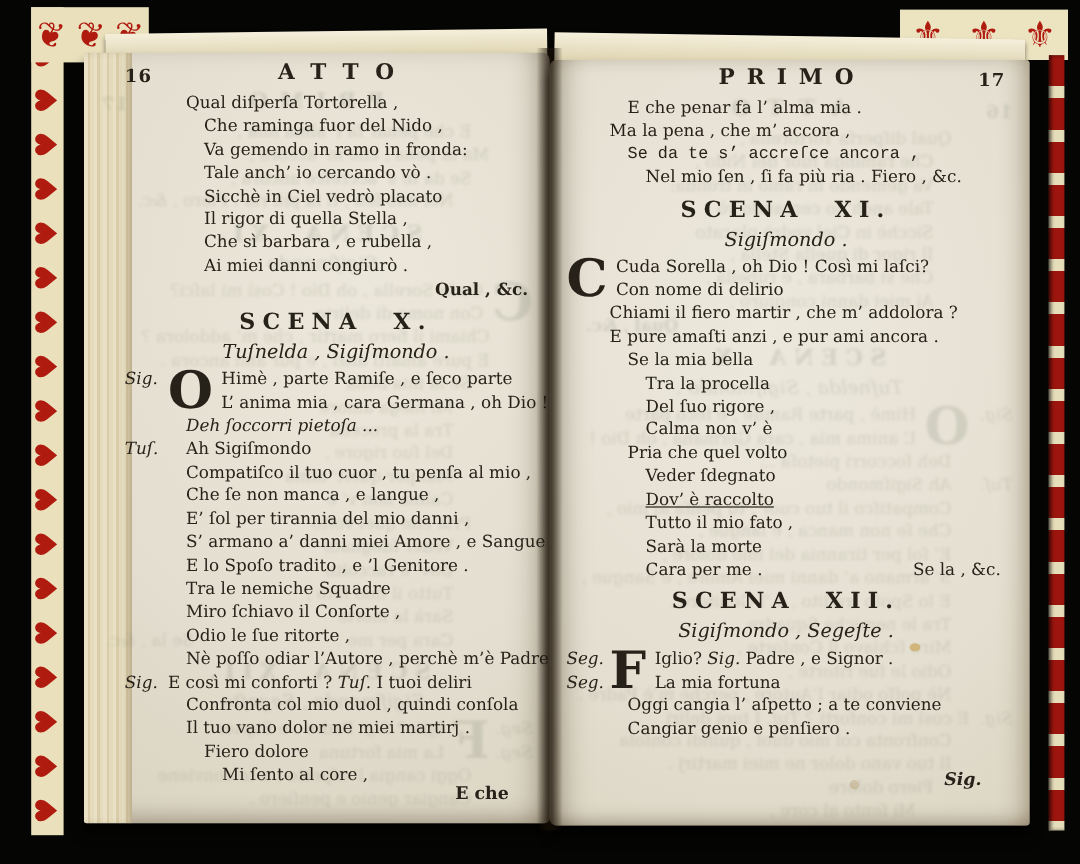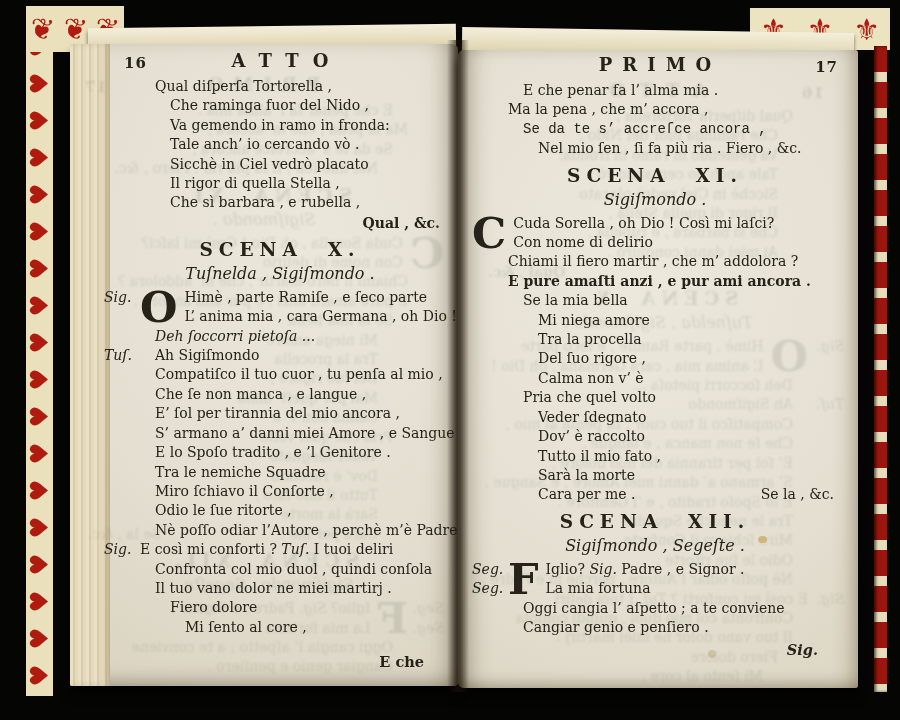--- a/index.html
+++ b/index.html
@@ -50,21 +50,21 @@
   
   .ghost{position:absolute;left:14px;right:14px;top:30px;bottom:0;transform:scaleX(-1);
          filter:blur(1.2px);opacity:.15;color:#55624f;pointer-events:none;z-index:0;}
   
   .textcol{position:absolute;z-index:2;}
   .textcol-l{left:34px;top:6px;right:2px;}
   .textcol-r{left:14px;top:4px;right:20px;}
 
   .hdr{position:relative;height:26px;margin-bottom:1px;}
   .hdr .pn{position:absolute;top:4px;font-size:15px;font-weight:bold;letter-spacing:1px;}
-  .hdr-l .pn{left:20px;}
+  .hdr-l .pn{left:0;}
   .hdr-r .pn{right:0px;}
   .hdr .ttl{text-align:center;font-size:18px;font-weight:bold;}
   .hdr-l .ttl{letter-spacing:14px;padding-left:14px;}
   .hdr-r .ttl{letter-spacing:10px;padding-left:10px;}
 
   .vl{position:relative;font-size:14px;line-height:19.4px;white-space:nowrap;}
   .sp{position:absolute;left:0;font-style:italic;}
   .it{font-style:italic;}
   .cue-r{position:absolute;right:4px;}
   .cueline{text-align:right;padding-right:16px;font-size:14px;line-height:20px;font-weight:bold;}
@@ -181,39 +181,40 @@
         <span class="pn">16</span>
         <div class="ttl">ATTO</div>
       </div>
     <div class="vl" style="padding-left: 51px;">Qual diſperſa Tortorella ,</div>
         <div class="vl" style="padding-left: 66px;">Che raminga fuor del Nido ,</div>
         <div class="vl" style="padding-left: 66px;">Va gemendo in ramo in fronda:</div>
         <div class="vl" style="padding-left: 66px;">Tale anch’ io cercando vò .</div>
         <div class="vl" style="padding-left: 66px;">Sicchè in Ciel vedrò placato</div>
         <div class="vl" style="padding-left: 66px;">Il rigor di quella Stella ,</div>
         <div class="vl" style="padding-left: 66px;">Che sì barbara , e rubella ,</div>
+        <div class="vl" style="padding-left: 66px;">Ai miei danni congiurò .</div>
         <div class="cueline">Qual , &amp;c.</div>
         <div class="scene">SCENA  X.</div>
         <div class="chars">Tuſnelda , Sigiſmondo .</div>
         <div class="dg">
           <span class="dg-sp">
             <span>Sig.</span>
             <span>&nbsp;</span>
           </span>
           <span class="cap">O</span>
           <span class="dg-rows">
             <span>Himè , parte Ramiſe , e ſeco parte</span>
             <span>L’ anima mia , cara Germana , oh Dio !</span>
           </span>
         </div>
         <div class="vl" style="padding-left: 51px; font-style: italic;">Deh ſoccorri pietoſa ...</div>
         <div class="vl" style="padding-left: 51px;"><span class="sp">Tuſ.</span>Ah Sigiſmondo</div>
         <div class="vl" style="padding-left: 51px;">Compatiſco il tuo cuor , tu penſa al mio ,</div>
         <div class="vl" style="padding-left: 51px;">Che ſe non manca , e langue ,</div>
-        <div class="vl" style="padding-left: 51px;">E’ ſol per tirannia del mio ancora ,</div>
+        <div class="vl" style="padding-left: 51px;">E’ ſol per tirannia del mio danni ,</div>
         <div class="vl" style="padding-left: 51px;">S’ armano a’ danni miei Amore , e Sangue ,</div>
         <div class="vl" style="padding-left: 51px;">E lo Spoſo tradito , e ’l Genitore .</div>
         <div class="vl" style="padding-left: 51px;">Tra le nemiche Squadre</div>
         <div class="vl" style="padding-left: 51px;">Miro ſchiavo il Conſorte ,</div>
         <div class="vl" style="padding-left: 51px;">Odio le ſue ritorte ,</div>
         <div class="vl" style="padding-left: 51px;">Nè poſſo odiar l’Autore , perchè m’è Padre .</div>
         <div class="vl" style="padding-left: 36px;"><span class="sp">Sig.</span><span>E così mi conforti ? </span><span class="it">Tuſ. </span><span>I tuoi deliri</span></div>
         <div class="vl" style="padding-left: 51px;">Confronta col mio duol , quindi conſola</div>
         <div class="vl" style="padding-left: 51px;">Il tuo vano dolor ne miei martirj .</div>
         <div class="vl" style="padding-left: 66px;">Fiero dolore</div>
@@ -279,29 +280,28 @@
         <div class="scene">SCENA  XI.</div>
         <div class="chars">Sigiſmondo .</div>
         <div class="dg">
           <span class="cap">C</span>
           <span class="dg-rows">
             <span>Cuda Sorella , oh Dio ! Così mi laſci?</span>
             <span>Con nome di delirio</span>
           </span>
         </div>
         <div class="vl" style="padding-left: 36px;">Chiami il fiero martir , che m’ addolora ?</div>
-        <div class="vl" style="padding-left: 36px; font-weight: bold;">E pure amaſti anzi , e pur ami ancora .</div>
+        <div class="vl" style="padding-left: 36px;">E pure amaſti anzi , e pur ami ancora .</div>
         <div class="vl" style="padding-left: 51px;">Se la mia bella</div>
-        <div class="vl" style="padding-left: 66px;">Mi niega amore</div>
         <div class="vl" style="padding-left: 66px;">Tra la procella</div>
         <div class="vl" style="padding-left: 66px;">Del ſuo rigore ,</div>
         <div class="vl" style="padding-left: 66px;">Calma non v’ è</div>
         <div class="vl" style="padding-left: 51px;">Pria che quel volto</div>
         <div class="vl" style="padding-left: 66px;">Veder ſdegnato</div>
-        <div class="vl" style="padding-left: 66px;">Dov’ è raccolto</div>
+        <div class="vl" style="padding-left: 66px; text-decoration: underline;">Dov’ è raccolto</div>
         <div class="vl" style="padding-left: 66px;">Tutto il mio fato ,</div>
         <div class="vl" style="padding-left: 66px;">Sarà la morte</div>
         <div class="vl" style="padding-left: 66px;">Cara per me .<span class="cue-r">Se la , &amp;c.</span></div>
         <div class="scene">SCENA  XII.</div>
         <div class="chars">Sigiſmondo , Segeſte .</div>
         <div class="dg">
           <span class="dg-sp">
             <span>Seg.</span>
             <span>Seg.</span>
           </span>

